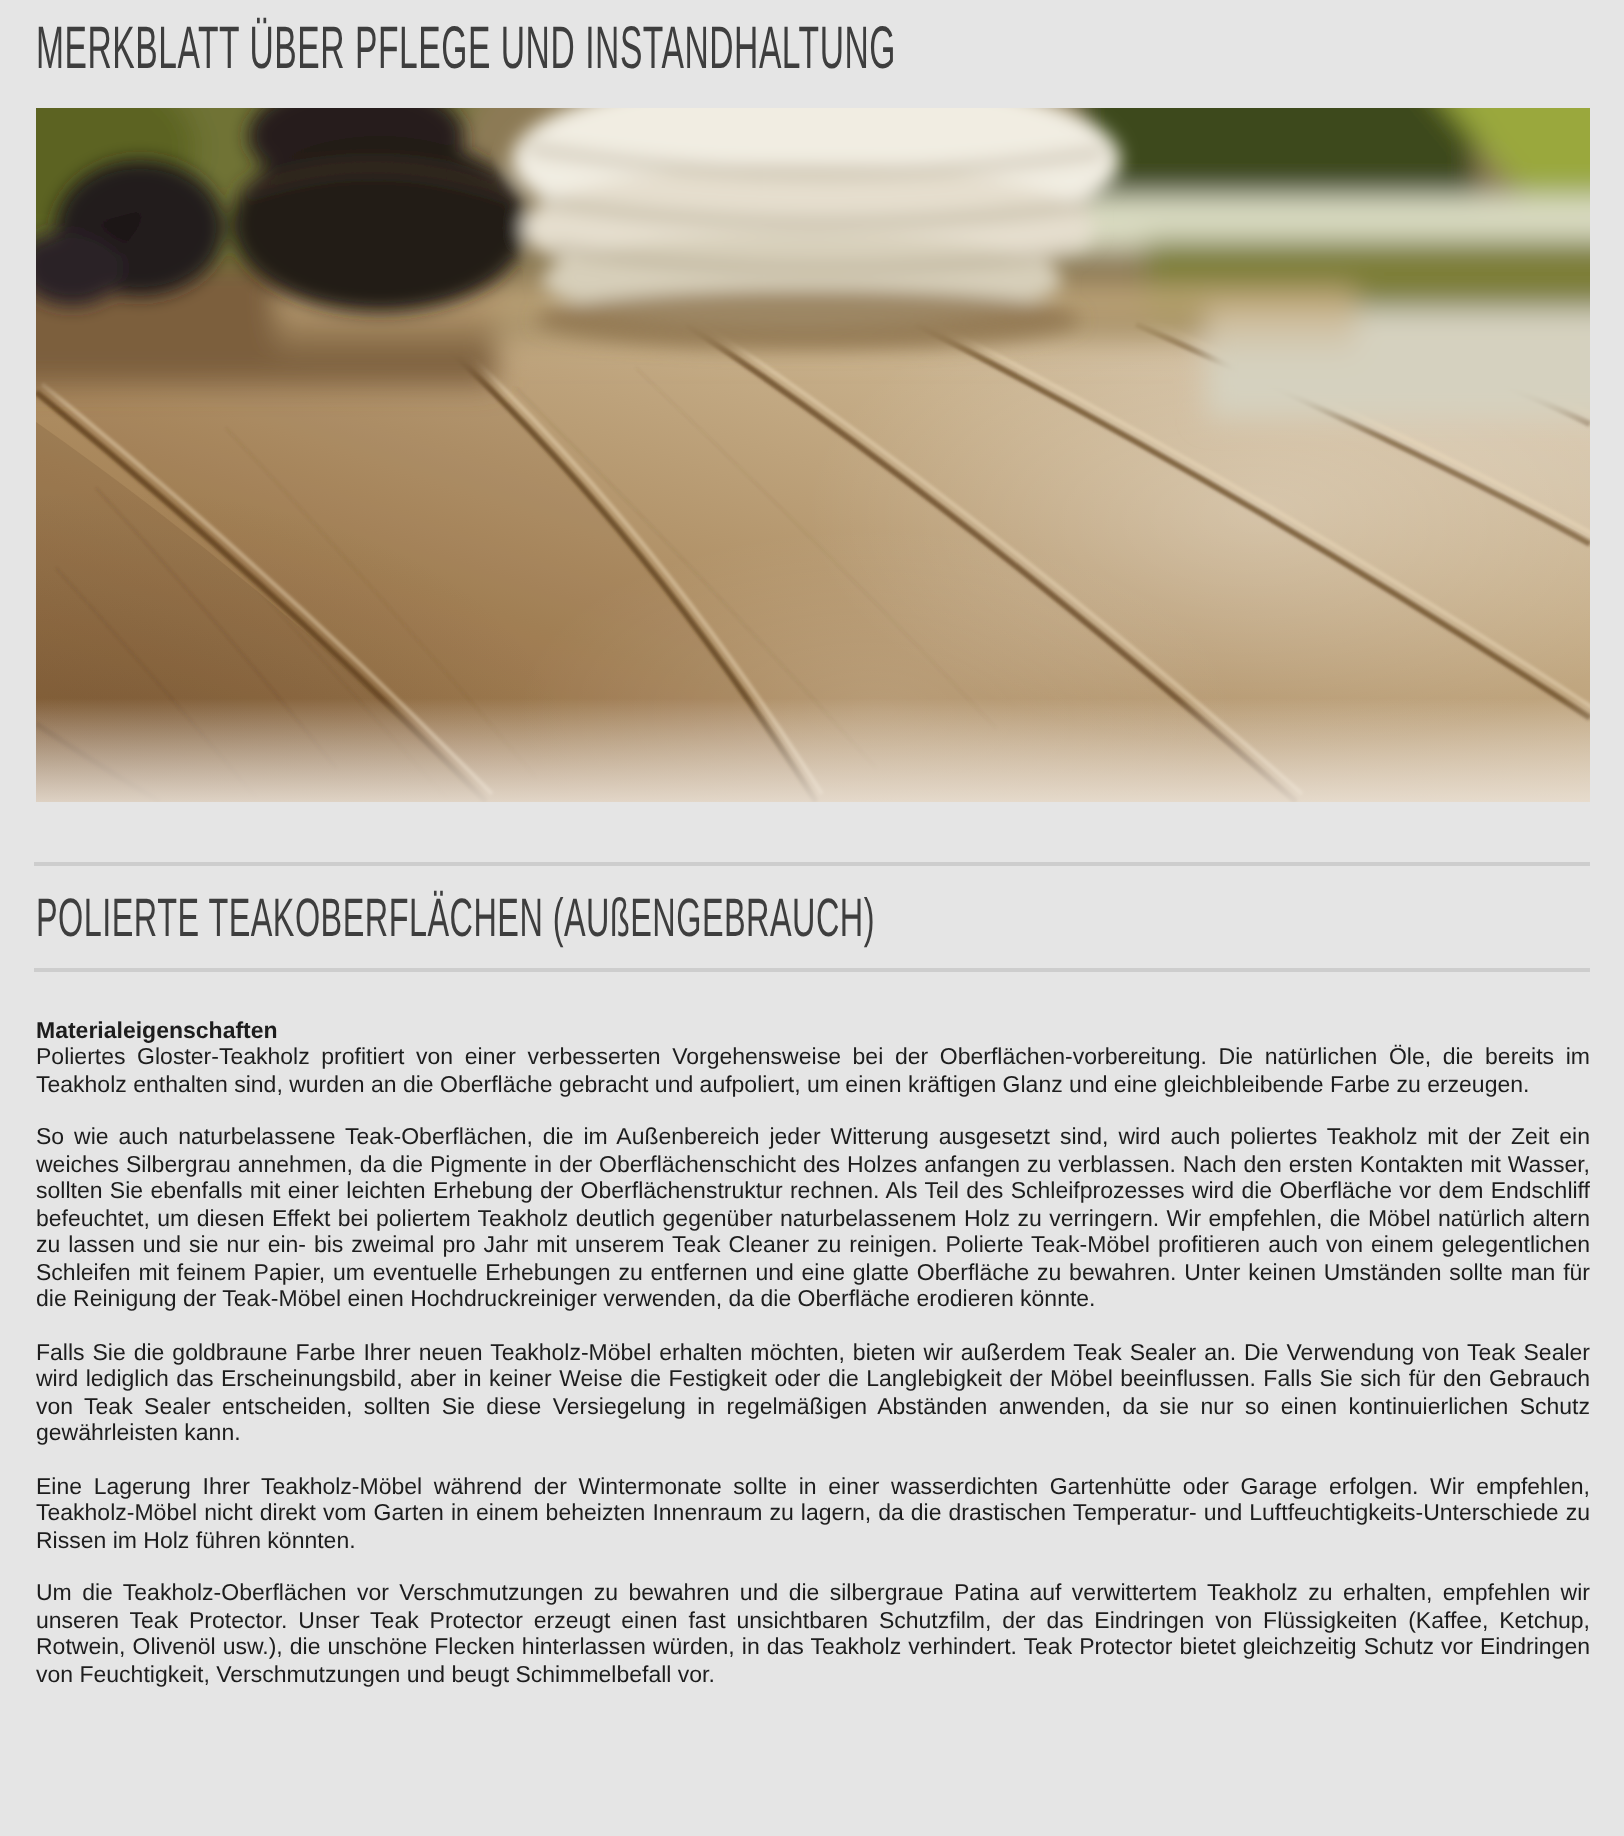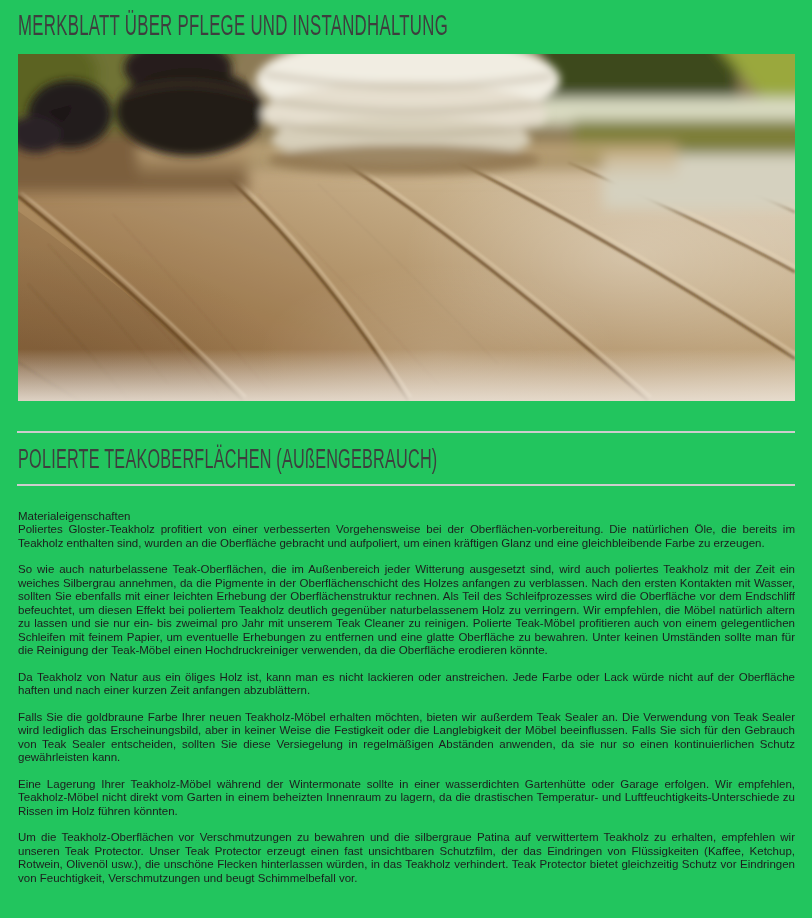--- a/index.html
+++ b/index.html
@@ -1,19 +1,19 @@
 <!DOCTYPE html>
 <html><head>
 <meta charset="utf-8">
 <style>
   html,body{margin:0;padding:0;background:#ffffff;}
   .page{
     position:relative;
     width:812px;height:918px;
-    background:#22c55e;
+    background:#e5e5e5;
     font-family:"Liberation Sans",sans-serif;
     overflow:hidden;
   }
   .doc-title{
     margin:8px 0 0 18px;
     font-size:30px;
     font-weight:400;
     color:#3e3e3e;
     letter-spacing:.5px;
     white-space:nowrap;
@@ -48,21 +48,21 @@
   .body-copy{
     margin:24px 0 0 18px;
     width:777px;
     font-size:11.5px;
     line-height:13.5px;
     color:#1d1d1d;
     text-align:justify;
   }
   .body-copy p{margin:0 0 13px 0;}
   .body-copy p:last-child{margin-bottom:12px;}
-  .subhead{display:block;font-weight:400;}
+  .subhead{display:block;font-weight:700;}
 </style>
 </head>
 <body>
 
 <div class="page">
 
   <h1 class="doc-title">MERKBLATT ÜBER PFLEGE UND INSTANDHALTUNG</h1>
 
   <figure class="photo" style="margin-left:18px;margin-right:0;margin-bottom:0;">
     <svg viewBox="0 0 777 347" preserveAspectRatio="none">
@@ -184,19 +184,18 @@
   <h2 class="section-title">POLIERTE TEAKOBERFLÄCHEN (AUßENGEBRAUCH)</h2>
 
   <hr class="rule rule-bottom">
 
   <section class="body-copy">
     <p>
       <strong class="subhead">Materialeigenschaften</strong>
       <span>Poliertes Gloster-Teakholz profitiert von einer verbesserten Vorgehensweise bei der Oberflächen-vorbereitung. Die natürlichen Öle, die bereits im Teakholz enthalten sind, wurden an die Oberfläche gebracht und aufpoliert, um einen kräftigen Glanz und eine gleichbleibende Farbe zu erzeugen.</span>
     </p>
     <p>So wie auch naturbelassene Teak-Oberflächen, die im Außenbereich jeder Witterung ausgesetzt sind, wird auch poliertes Teakholz mit der Zeit ein weiches Silbergrau annehmen, da die Pigmente in der Oberflächenschicht des Holzes anfangen zu verblassen. Nach den ersten Kontakten mit Wasser, sollten Sie ebenfalls mit einer leichten Erhebung der Oberflächenstruktur rechnen. Als Teil des Schleifprozesses wird die Oberfläche vor dem Endschliff befeuchtet, um diesen Effekt bei poliertem Teakholz deutlich gegenüber naturbelassenem Holz zu verringern. Wir empfehlen, die Möbel natürlich altern zu lassen und sie nur ein- bis zweimal pro Jahr mit unserem Teak Cleaner zu reinigen. Polierte Teak-Möbel profitieren auch von einem gelegentlichen Schleifen mit feinem Papier, um eventuelle Erhebungen zu entfernen und eine glatte Oberfläche zu bewahren. Unter keinen Umständen sollte man für die Reinigung der Teak-Möbel einen Hochdruckreiniger verwenden, da die Oberfläche erodieren könnte.</p>
-    <p>Da Teakholz von Natur aus ein öliges Holz ist, kann man es nicht lackieren oder anstreichen. Jede Farbe oder Lack würde nicht auf der Oberfläche haften und nach einer kurzen Zeit anfangen abzublättern.</p>
     <p>Falls Sie die goldbraune Farbe Ihrer neuen Teakholz-Möbel erhalten möchten, bieten wir außerdem Teak Sealer an. Die Verwendung von Teak Sealer wird lediglich das Erscheinungsbild, aber in keiner Weise die Festigkeit oder die Langlebigkeit der Möbel beeinflussen. Falls Sie sich für den Gebrauch von Teak Sealer entscheiden, sollten Sie diese Versiegelung in regelmäßigen Abständen anwenden, da sie nur so einen kontinuierlichen Schutz gewährleisten kann.</p>
     <p>Eine Lagerung Ihrer Teakholz-Möbel während der Wintermonate sollte in einer wasserdichten Gartenhütte oder Garage erfolgen. Wir empfehlen, Teakholz-Möbel nicht direkt vom Garten in einem beheizten Innenraum zu lagern, da die drastischen Temperatur- und Luftfeuchtigkeits-Unterschiede zu Rissen im Holz führen könnten.</p>
     <p>Um die Teakholz-Oberflächen vor Verschmutzungen zu bewahren und die silbergraue Patina auf verwittertem Teakholz zu erhalten, empfehlen wir unseren Teak Protector. Unser Teak Protector erzeugt einen fast unsichtbaren Schutzfilm, der das Eindringen von Flüssigkeiten (Kaffee, Ketchup, Rotwein, Olivenöl usw.), die unschöne Flecken hinterlassen würden, in das Teakholz verhindert. Teak Protector bietet gleichzeitig Schutz vor Eindringen von Feuchtigkeit, Verschmutzungen und beugt Schimmelbefall vor.</p>
   </section>
 
 </div>
 
 </body></html>

